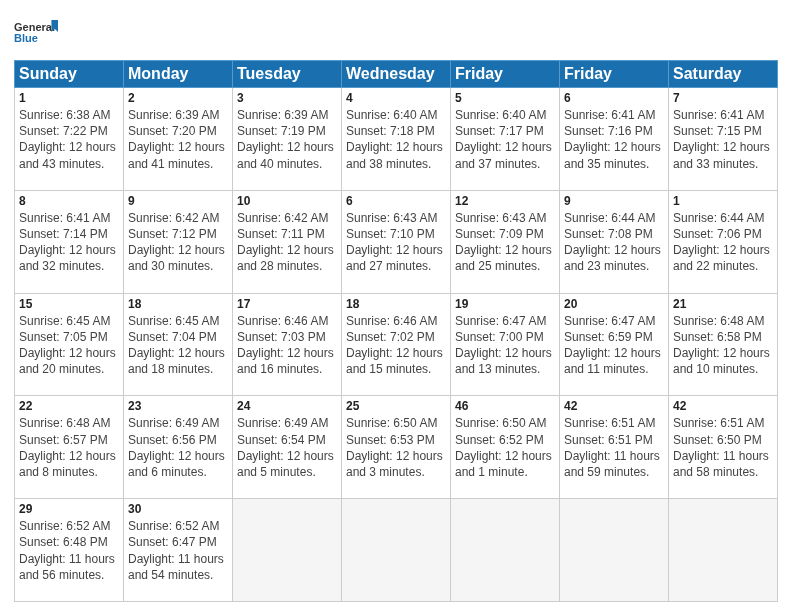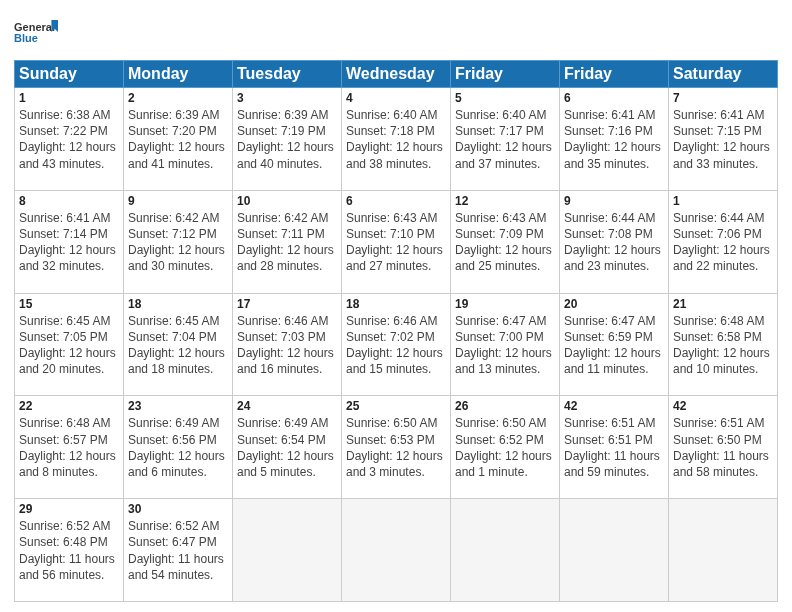--- a/index.html
+++ b/index.html
@@ -213,21 +213,21 @@
           </td>
           <td>
             <span class="day-num">24</span>
             <div class="cell-text">Sunrise: 6:49 AM<br>Sunset: 6:54 PM<br>Daylight: 12 hours and 5 minutes.</div>
           </td>
           <td>
             <span class="day-num">25</span>
             <div class="cell-text">Sunrise: 6:50 AM<br>Sunset: 6:53 PM<br>Daylight: 12 hours and 3 minutes.</div>
           </td>
           <td>
-            <span class="day-num">26</span>
+            <span class="day-num">46</span>
             <div class="cell-text">Sunrise: 6:50 AM<br>Sunset: 6:52 PM<br>Daylight: 12 hours and 1 minute.</div>
           </td>
           <td>
             <span class="day-num">42</span>
             <div class="cell-text">Sunrise: 6:51 AM<br>Sunset: 6:51 PM<br>Daylight: 11 hours and 59 minutes.</div>
           </td>
           <td>
             <span class="day-num">42</span>
             <div class="cell-text">Sunrise: 6:51 AM<br>Sunset: 6:50 PM<br>Daylight: 11 hours and 58 minutes.</div>
           </td>

